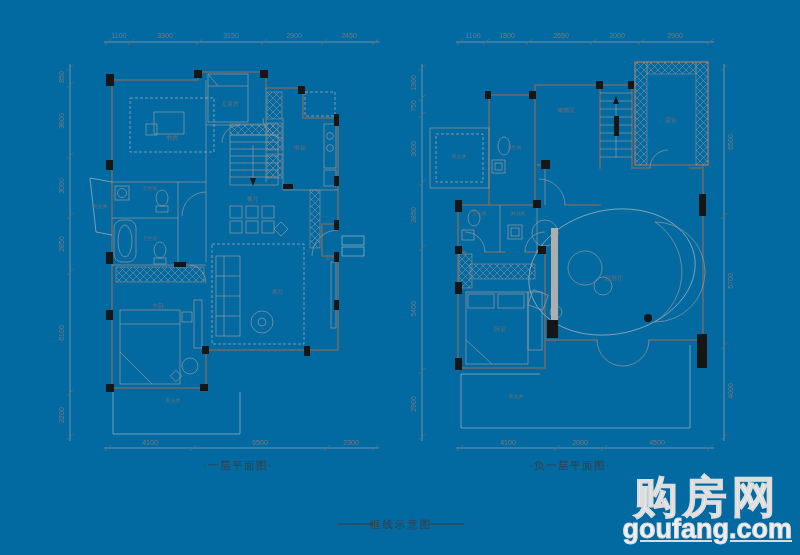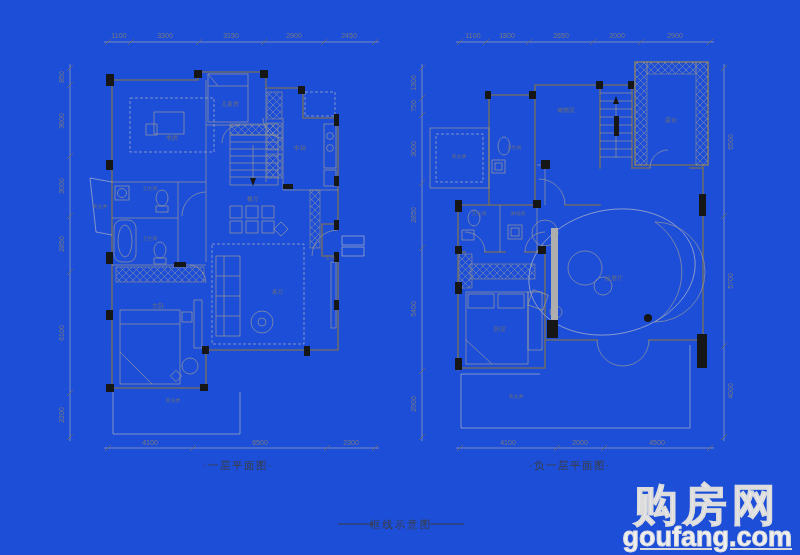--- a/index.html
+++ b/index.html
@@ -1,34 +1,34 @@
 <!DOCTYPE html>
 <html><head>
 <meta charset="utf-8">
 <style>
   html,body{margin:0;padding:0;background:#fff;}
-  #stage{position:relative;width:800px;height:555px;background:#1d4ed8;overflow:hidden;
+  #stage{position:relative;width:800px;height:555px;background:#0369a1;overflow:hidden;
          font-family:"Liberation Sans",sans-serif;}
   svg text{font-family:"Liberation Sans","DejaVu Sans",sans-serif;text-anchor:middle;}
   .w1{stroke:#6b6b6b;stroke-width:1.6;fill:none;stroke-linecap:square;}
   .w2{stroke:#9a9a9a;stroke-width:0.7;fill:none;}
   .w3{stroke:#c4c4c4;stroke-width:0.6;fill:none;}
   .dash{stroke-dasharray:3 2;}
   .pier{fill:#161616;stroke:none;}
   .hx{fill:url(#xh);stroke:#8e8e8e;stroke-width:0.6;}
   .slider{fill:#aeaeae;stroke:none;}
   .dimline{stroke:#b5b5b5;stroke-width:0.6;fill:none;}
   .tick{stroke:#666;stroke-width:0.9;}
   .dimt{font-size:7px;fill:#7a7a7a;}
   .room{font-size:6px;fill:#6f6f6f;}
   .roomS{font-size:5px;fill:#6f6f6f;}
   .cap{font-size:10.5px;fill:#3c3c3c;letter-spacing:1.5px;}
   .foot{font-size:10.5px;fill:#3c3c3c;letter-spacing:2px;}
   .fline{stroke:#3c3c3c;stroke-width:1;}
-  .watermark{position:absolute;right:8px;bottom:4px;text-align:center;line-height:1;
+  .watermark{position:absolute;right:8px;bottom:12px;text-align:center;line-height:1;
              color:#efefef;-webkit-text-stroke:1px #dcdcdc;font-weight:bold;}
   .wm-cn{font-size:44px;letter-spacing:5px;}
   .wm-en{font-size:27px;letter-spacing:0px;margin-top:-3px;text-decoration:underline;}
 </style>
 </head>
 <body>
 
 <div id="stage">
 <svg width="800" height="555" viewBox="0 0 800 555" xmlns="http://www.w3.org/2000/svg">
   <defs>

